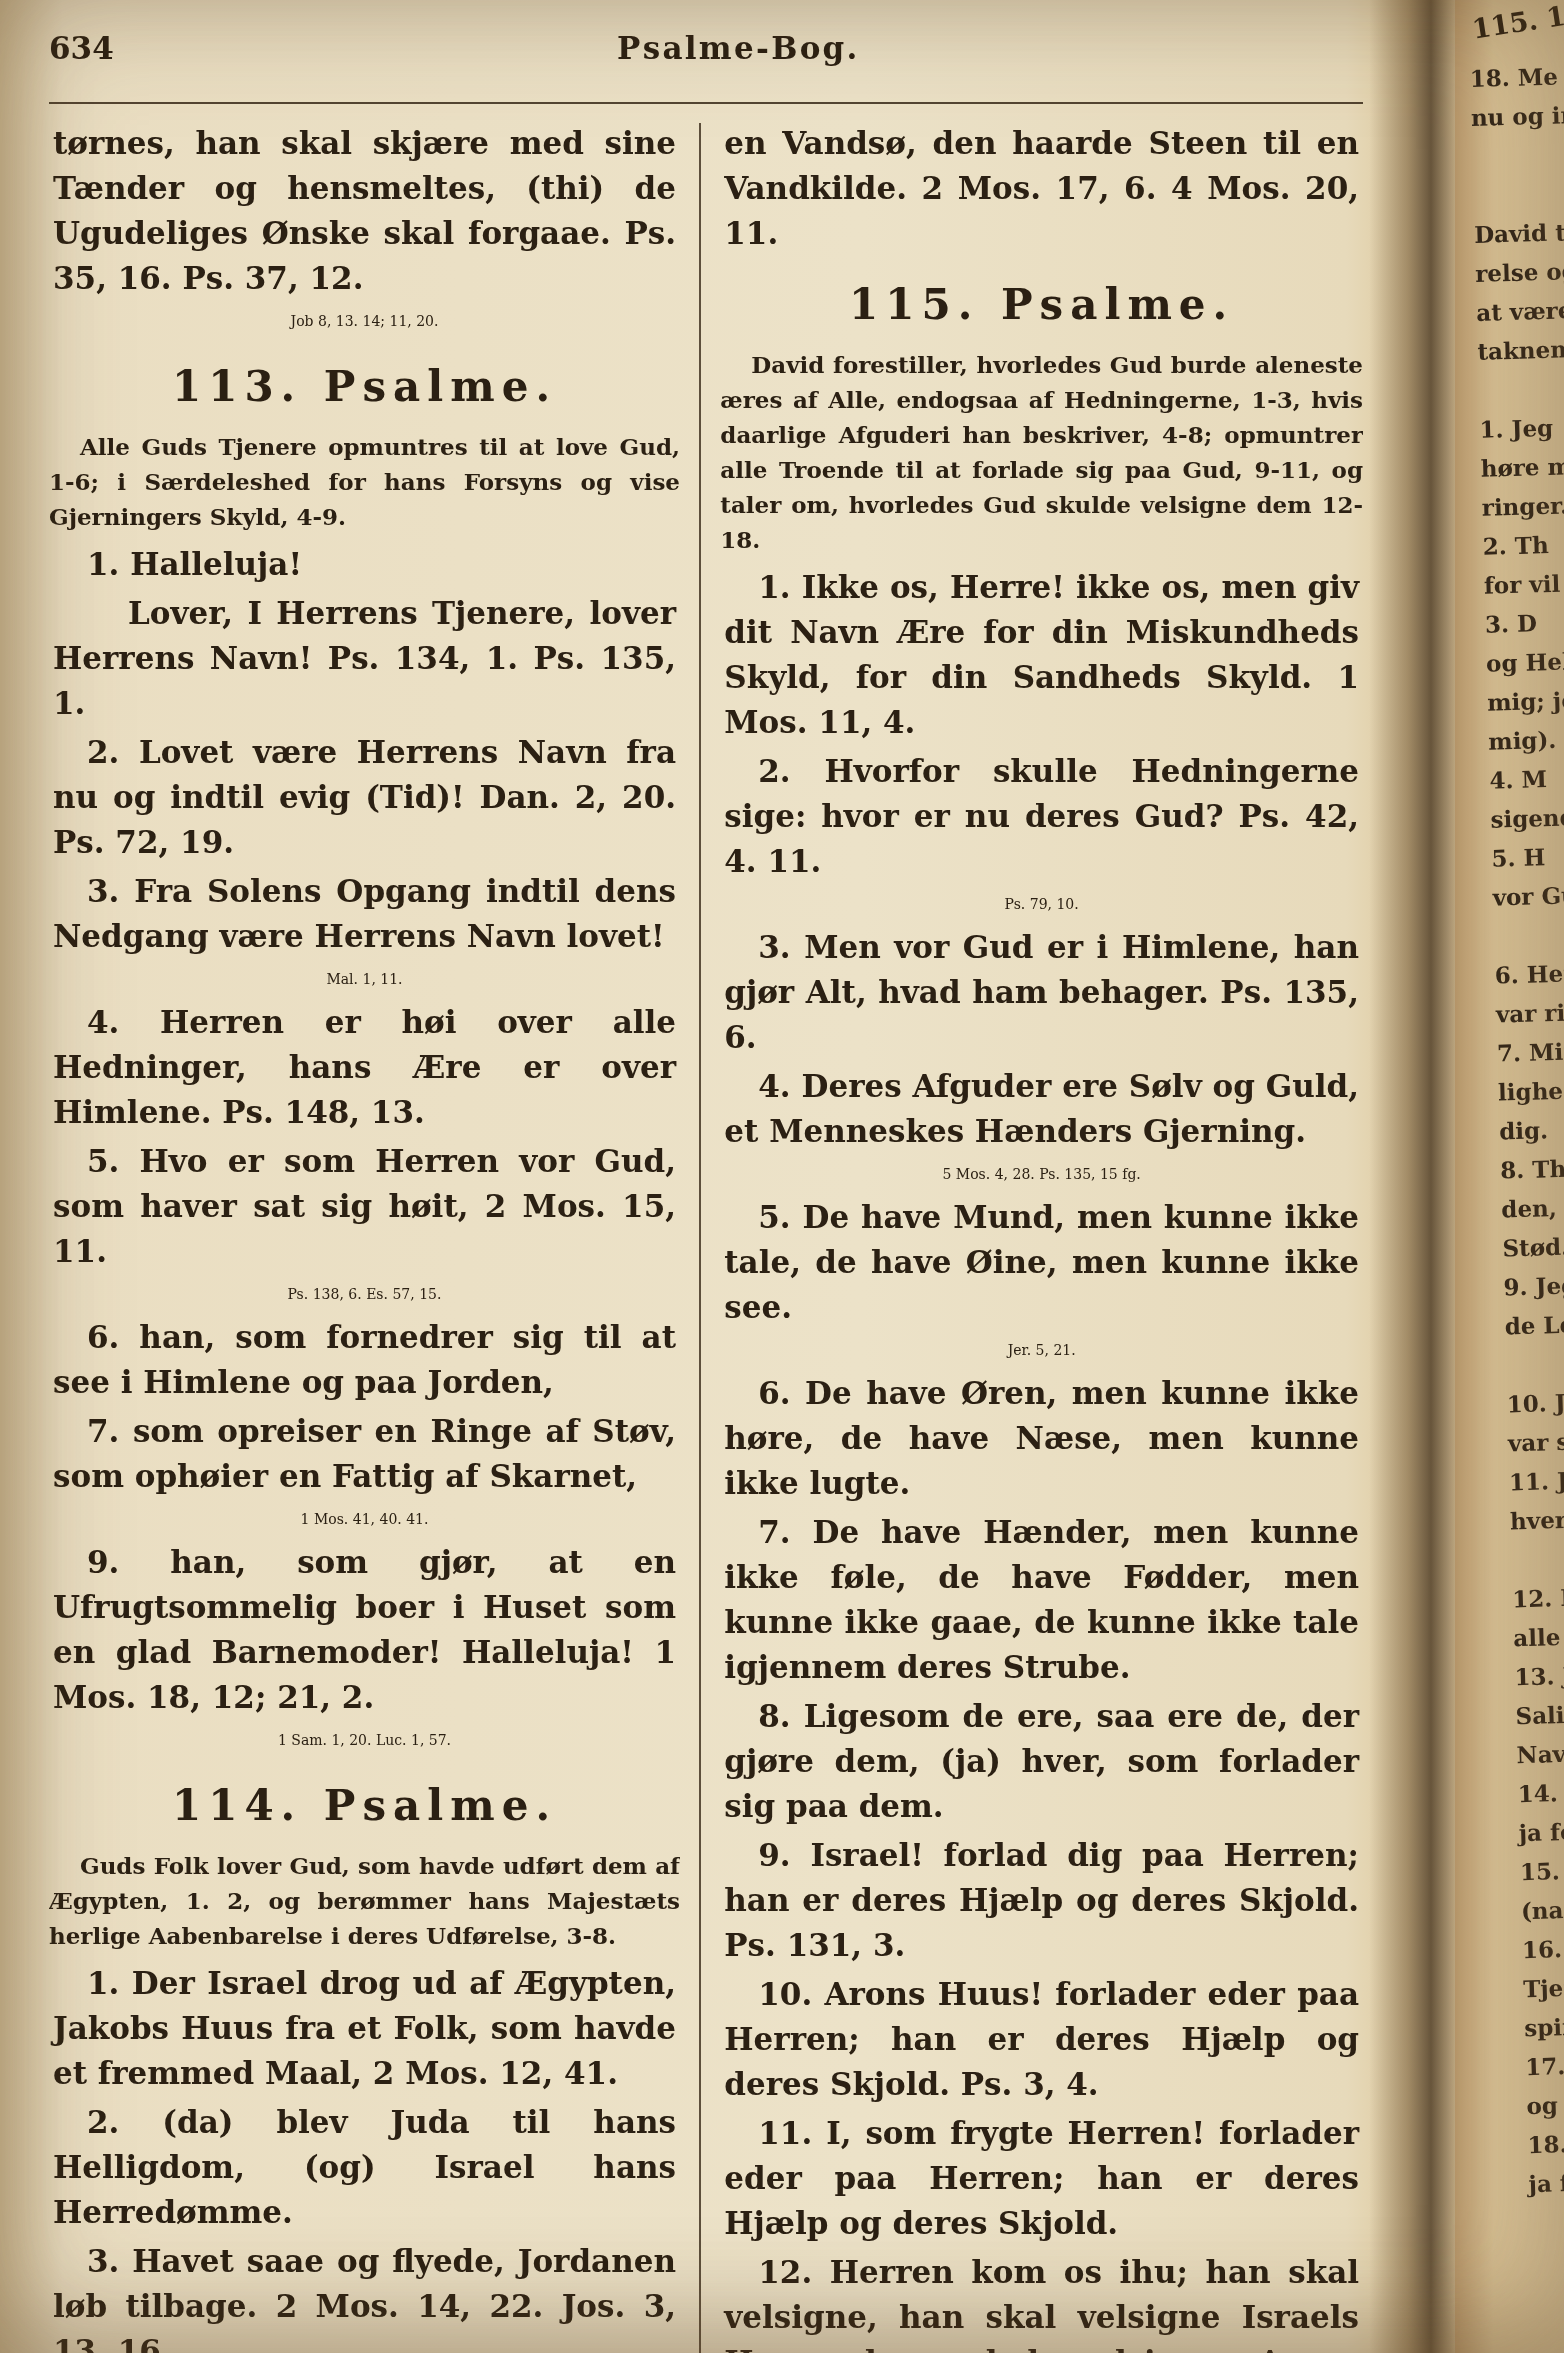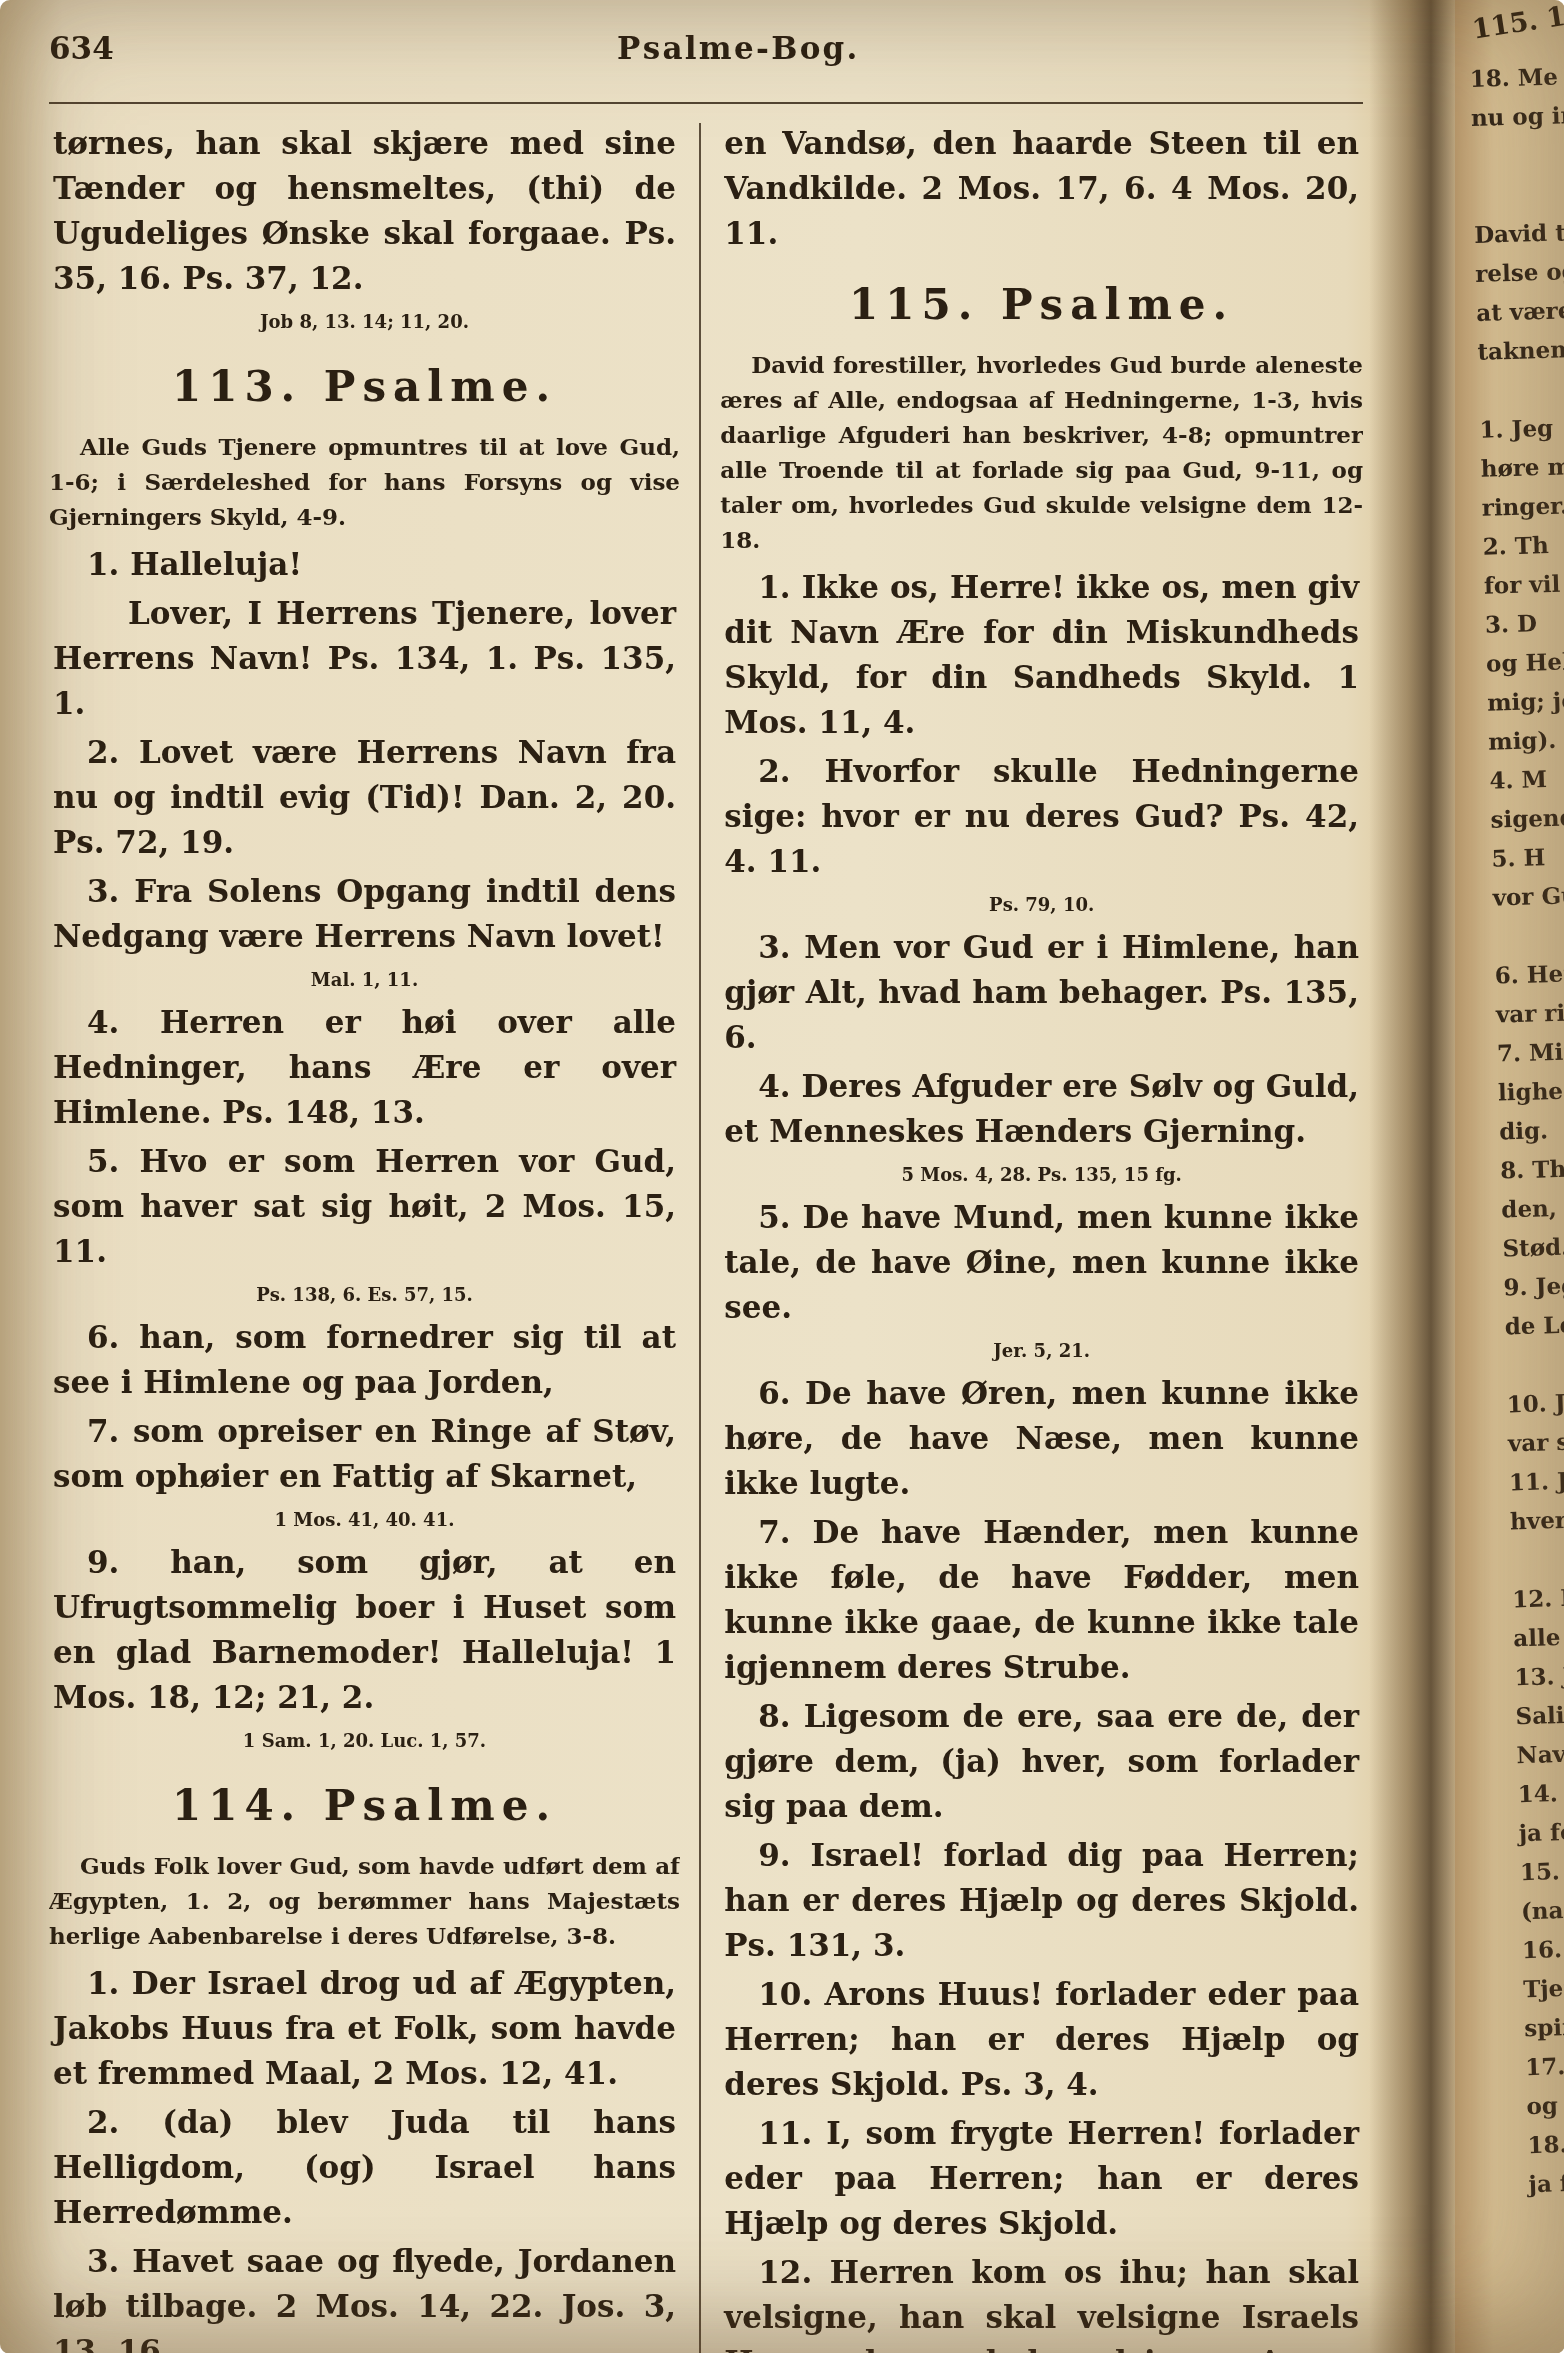--- a/index.html
+++ b/index.html
@@ -1,19 +1,19 @@
 <!DOCTYPE html>
 <html style="font-size:12.5px"><head>
 <meta charset="utf-8">
 <style>
   html,body{margin:0;padding:0;width:1565px;height:2354px;overflow:hidden;
     font-family:"DejaVu Serif", serif;}
   .scan{position:relative;width:1565px;height:2354px;overflow:hidden;
     background:linear-gradient(90deg,#d8c6a0 0%,#eadec2 4%,#ece2c8 55%,#e7dabb 86%,#ddc99e 90%,#ecdfc2 100%);
-    color:#2a1f12;border-radius:10px;}
+    color:#2a1f12;}
   .scan::after{content:"";position:absolute;inset:0;pointer-events:none;
     box-shadow:inset 0 0 125px rgba(96,70,38,.38), inset 0 -31px 94px rgba(96,70,38,.22);}
   
   .pg-header{position:absolute;top:30px;left:49px;right:202px;display:flex;
     align-items:baseline;font-weight:bold;font-size:31px;}
   .pg-header .pageno{flex:0 0 auto;}
   .pg-header .running{flex:1 1 auto;text-align:center;letter-spacing:2.3px;}
   .pg-header .range{flex:0 0 auto;letter-spacing:0.8px;}
   .head-rule{position:absolute;top:102px;left:49px;right:202px;height:2.3px;
     background:#382917;opacity:.85;}
@@ -23,21 +23,21 @@
   .col{overflow:hidden;}
   .col.left{flex:0 0 631px;}
   .col.right{flex:1 1 auto;}
   .divider{flex:0 0 2.3px;background:#3a2b19;margin:6.3px 19px 0 19px;opacity:.8;}
   
   .blk{margin:4px;font-weight:bold;color:#2b2013;}
   .verse,.cont{font-size:31px;line-height:45px;text-align:justify;}
   .verse{text-indent:34px;}
   .verse2{font-size:31px;line-height:45px;text-align:justify;text-indent:75px;}
   .cont{text-indent:0;}
-  .ref{font-size:18px;line-height:33px;text-align:center;font-weight:bold;}
+  .ref{font-size:14px;line-height:33px;text-align:center;font-weight:normal;}
   .heading{font-size:42px;line-height:41px;text-align:center;letter-spacing:7px;
     margin:28px 0 22px 0;}
   .summary{font-size:23px;line-height:35px;text-align:justify;text-indent:31px;
     margin:0 0 7.8px 0;}
   
   .gutter-shadow{position:absolute;top:0;right:110px;width:86px;height:100%;
     background:linear-gradient(90deg,rgba(110,80,45,0) 0%,rgba(92,66,36,.45) 45%,rgba(58,40,20,.72) 72%,rgba(120,90,52,.35) 100%);
     pointer-events:none;}
   .next-strip{position:absolute;top:0;right:0;width:110px;height:100%;
     background:linear-gradient(90deg,#b6966a 0%,#d7c094 35%,#e0cba1 100%);

